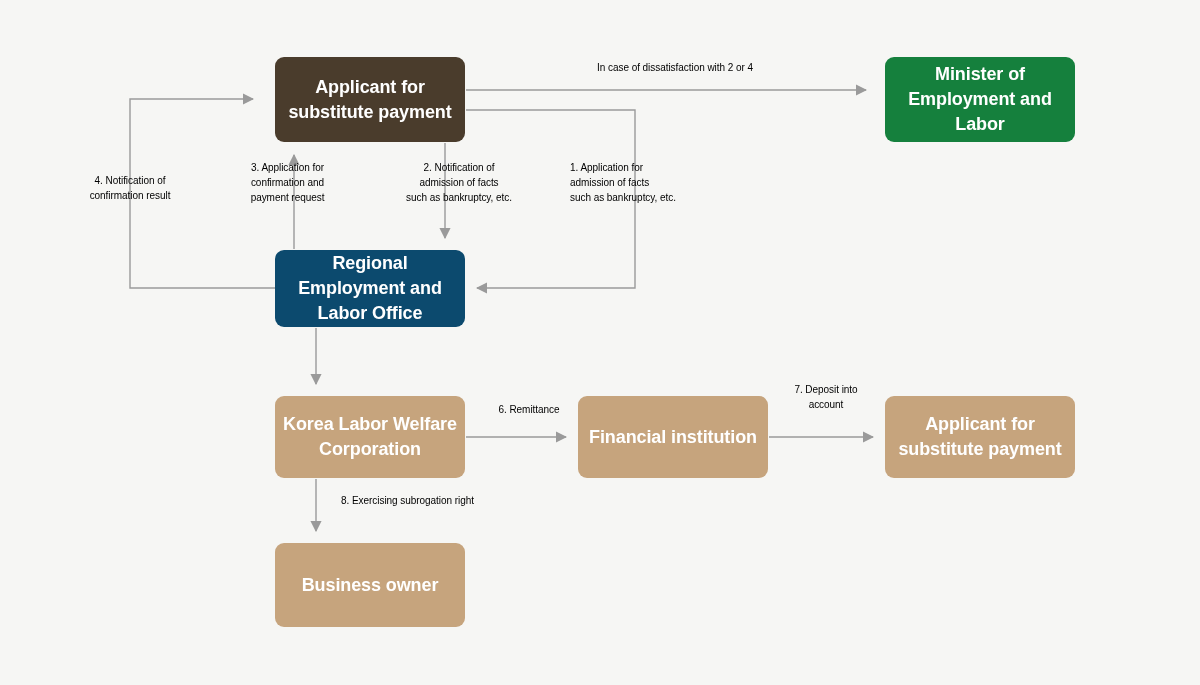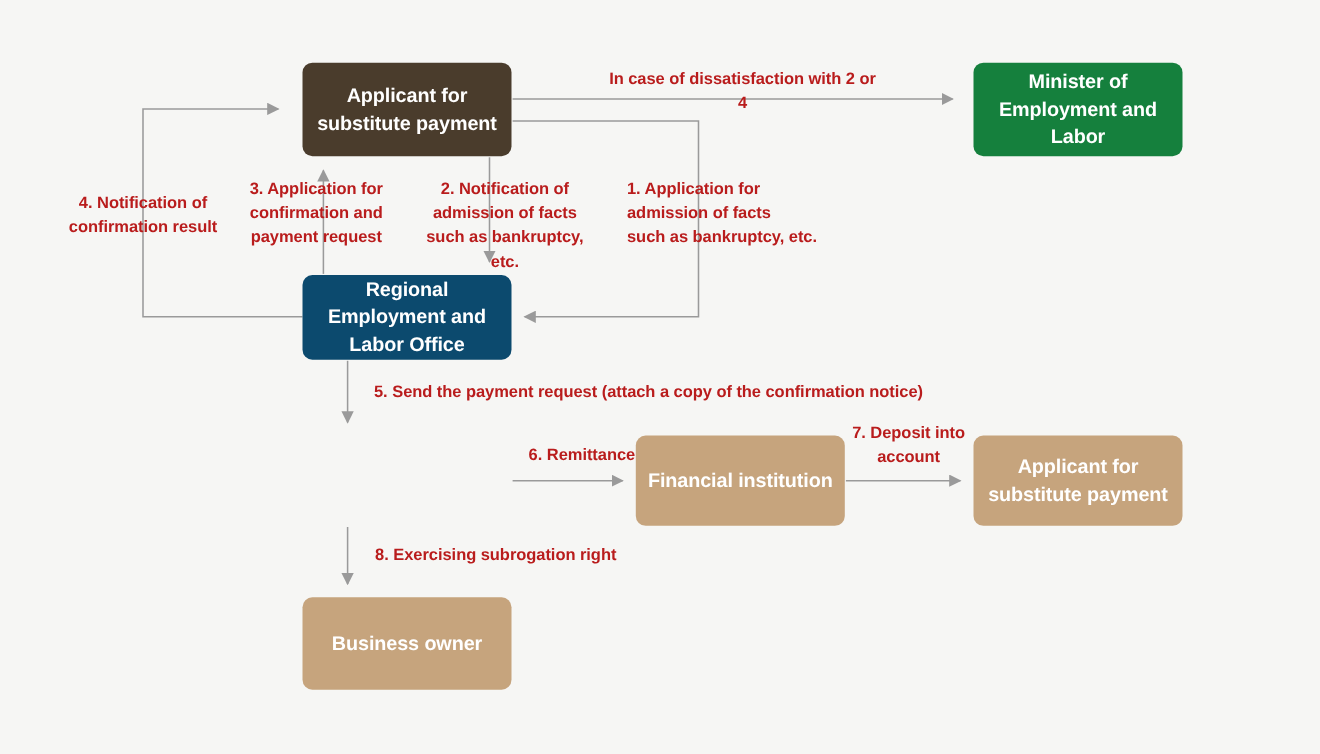--- a/index.html
+++ b/index.html
@@ -38,26 +38,26 @@
     box-sizing: border-box;
     padding: 4px 8px;
   }
   .node-dark    { background: #4a3c2c; }
   .node-tan     { background: #15803d; }
   .node-red     { background: #0c4a6e; }
   .node-tan2    { background: #c6a47d; }
 
   .edge-label {
     position: absolute;
-    color: #b91c1c;
-    font-size: 15px;
+    color: #000000;
+    font-size: 10px;
     line-height: 1.48;
     letter-spacing: -0.05px;
     white-space: pre-line;
-    font-weight: bold;
+    font-weight: normal;
   }
   .al-center { text-align: center; }
   .al-left   { text-align: left; }
 </style>
 </head>
 <body>
 
 <div id="canvas">
 
   <svg class="connectors" viewBox="0 0 1200 685" xmlns="http://www.w3.org/2000/svg">
@@ -106,20 +106,24 @@
   <div class="node node-tan" style="left:885px; top:57px; width:190px; height:85px;">
     <span>Minister of
 Employment and Labor</span>
   </div>
 
   <div class="node node-red" style="left:275px; top:250px; width:190px; height:77px;">
     <span>Regional Employment
 and Labor Office</span>
   </div>
 
+  <div class="node node-tan2" style="left:275px; top:396px; width:190px; height:82px;">
+    <span>Korea Labor Welfare
+Corporation</span>
+  </div>
 
   <div class="node node-tan2" style="left:578px; top:396px; width:190px; height:82px;">
     <span>Financial institution</span>
   </div>
 
   <div class="node node-tan2" style="left:885px; top:396px; width:190px; height:82px;">
     <span>Applicant for
 substitute payment</span>
   </div>
 
@@ -137,21 +141,20 @@
 payment request</div>
 
   <div class="edge-label al-center" style="left:375px; top:161px; width:168px;">2. Notification of
 admission of facts
 such as bankruptcy, etc.</div>
 
   <div class="edge-label al-left" style="left:570px; top:161px; width:180px;">1. Application for
 admission of facts
 such as bankruptcy, etc.</div>
 
-  <div class="edge-label al-left" style="left:340px; top:346px; width:520px;">5. Send the payment request (attach a copy of the confirmation notice)</div>
 
   <div class="edge-label al-center" style="left:474px; top:403px; width:110px;">6. Remittance</div>
 
   <div class="edge-label al-center" style="left:770px; top:383px; width:112px;">7. Deposit into
 account</div>
 
   <div class="edge-label al-left" style="left:341px; top:494px; width:240px;">8. Exercising subrogation right</div>
 
 </div>
 

